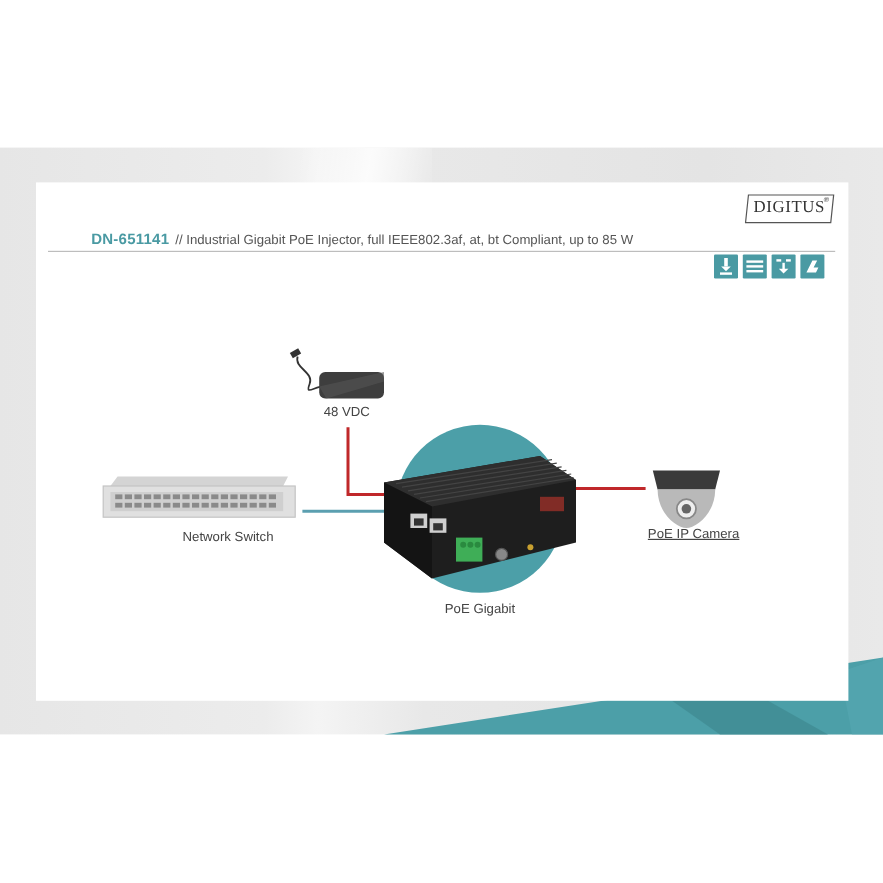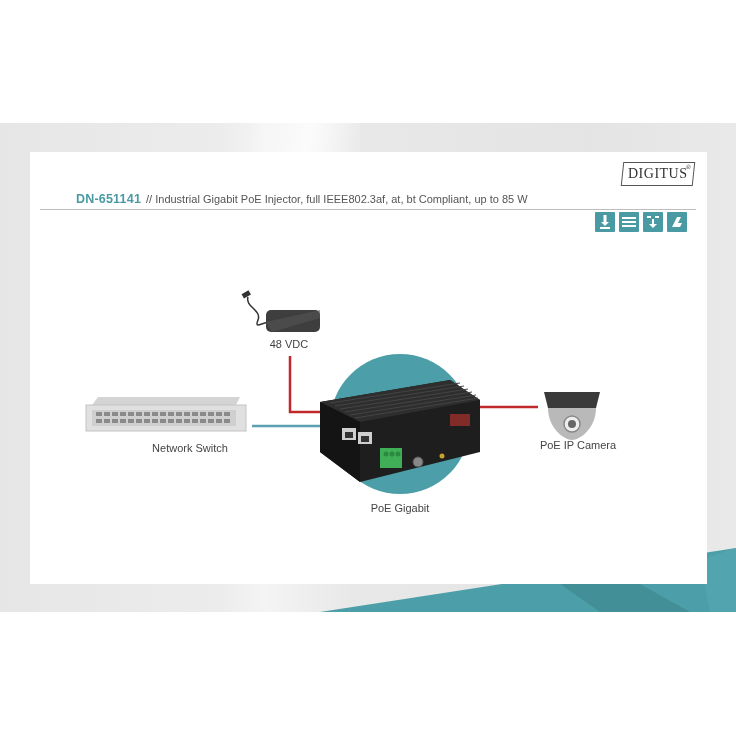--- a/index.html
+++ b/index.html
@@ -198,14 +198,14 @@
       <polygon points="514,240 570,240 566,256 518,256" fill="#3a3a3a"></polygon>
       <path d="M518 256 L566 256 C566 276, 550 288, 542 288 C534 288, 518 276, 518 256 Z" fill="#b9b9b9"></path>
       <circle cx="542" cy="272" r="8" fill="#eeeeee" stroke="#888" stroke-width="1.5"></circle>
       <circle cx="542" cy="272" r="4" fill="#666"></circle>
     </g>
   </svg>
 
   <div class="label" style="left:259px; top:186px;">48 VDC</div>
   <div class="label" style="left:135px; top:290px;margin-left:25px;">Network Switch</div>
   <div class="label" style="left:370px; top:350px;">PoE Gigabit</div>
-  <div class="label" style="left:548px; top:287px;">PoE IP Camera</div>
+  <div class="label" style="left:548px; top:287px;text-decoration:underline;">PoE IP Camera</div>
 </div>
 
 </body></html>

